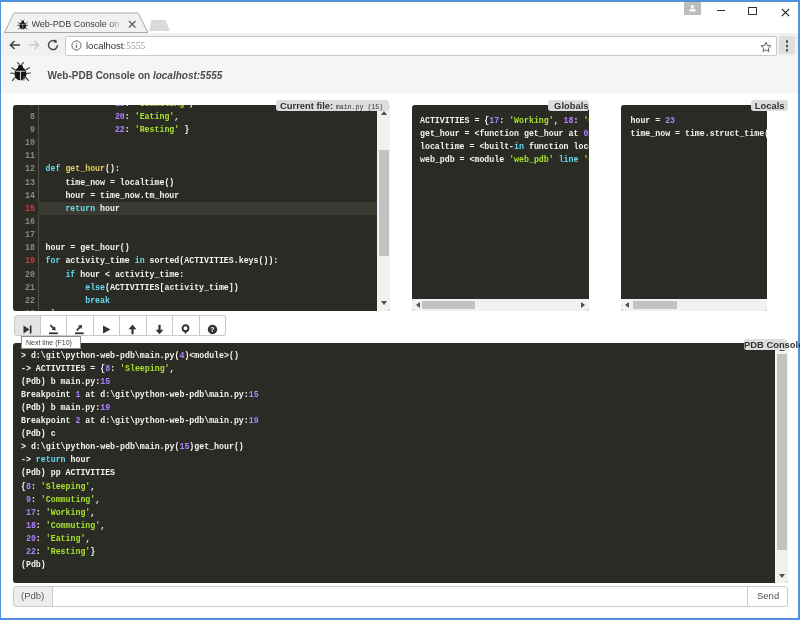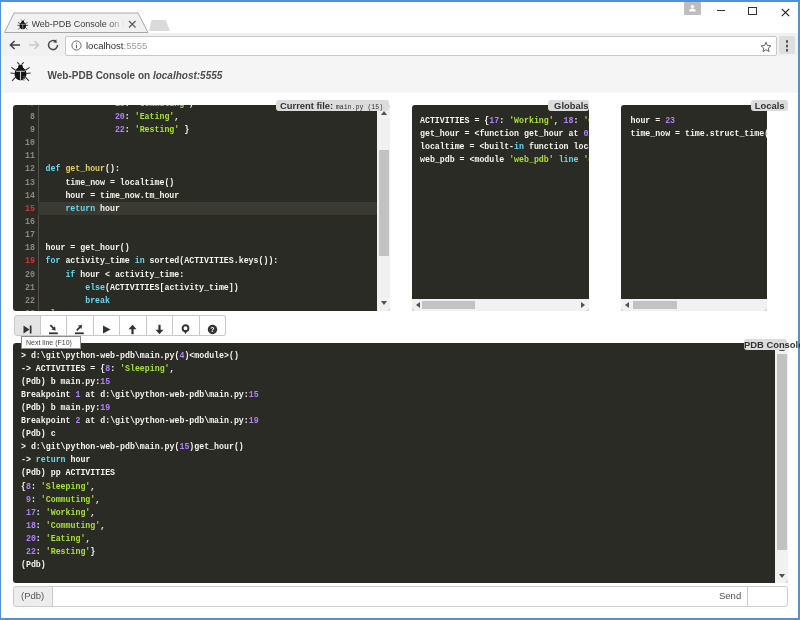--- a/index.html
+++ b/index.html
@@ -67,21 +67,21 @@
   <svg class="abs" style="left:46px;top:6.2px;" width="12" height="12" viewBox="0 0 12 12">
     <path d="M10.5 6 a4.5 4.5 0 1 1 -1.6 -3.4" stroke="#474747" stroke-width="1.5" fill="none"></path>
     <polygon points="9.2,0.2 9.8,4 6.2,3.2" fill="#474747"></polygon>
   </svg>
 
   <div class="abs" style="left:63.5px;top:3px;width:710px;height:18px;background:#fff;border:1px solid #c9c9c9;border-radius:2px;"></div>
   <svg class="abs" style="left:69.5px;top:7px;" width="11" height="11" viewBox="0 0 11 11">
     <circle cx="5.5" cy="5.5" r="4.6" stroke="#676767" stroke-width="1" fill="none"></circle>
     <path d="M5.5 4.7 V8.2 M5.5 2.8 V3.8" stroke="#676767" stroke-width="1.1"></path>
   </svg>
-  <div class="abs" style="left:85px;top:7.2px;font-size:9.5px;color:#2e2e2e;">localhost<span style="color:#9d9d9d;">:5555</span></div>
+  <div class="abs" style="left:85px;top:7.2px;font-size:9.5px;color:#2e2e2e;">localhost<span style="color:#9d9d9d;font-family:Liberation Serif, serif;">:5555</span></div>
   <svg class="abs" style="left:758.5px;top:8.6px;" width="12" height="12" viewBox="0 0 24 24">
     <path d="M12 2.6 L14.9 9 L21.8 9.7 L16.6 14.3 L18.1 21.1 L12 17.6 L5.9 21.1 L7.4 14.3 L2.2 9.7 L9.1 9 Z" fill="none" stroke="#4f4f4f" stroke-width="1.8"></path>
   </svg>
   <div class="abs" style="left:777.5px;top:3.5px;width:16px;height:18px;background:#dedede;border-radius:2px;"></div>
   <div class="abs" style="left:784.7px;top:7.9px;width:2.2px;height:2.2px;border-radius:50%;background:#4c4c4c;box-shadow:0 4.4px 0 #4c4c4c,0 8.8px 0 #4c4c4c;"></div>
 </div>
 
 <div class="abs" style="left:1px;top:56.3px;width:797px;height:36.5px;background:#f5f5f5;"></div>
 <svg class="abs" style="left:10px;top:61px;" width="21" height="22" viewBox="0 0 17 17.5">
   <g stroke="#2e2e2e" stroke-width="0.85" fill="none">
@@ -253,13 +253,13 @@
   <div class="sbthumb" style="left:763.5px;top:11px;width:10px;height:196px;"></div>
 </div>
 <div class="chip" style="left:744px;top:338.7px;width:43px;height:11.5px;text-align:center;">
     <span style="position:absolute;left:0;right:0;top:0.8px;">PDB Console</span>
   </div>
 
 <div class="abs" style="left:13px;top:585.5px;width:40px;height:21px;background:#ededed;border:1px solid #ccc;border-radius:3px 0 0 3px;box-sizing:border-box;"></div>
 <div class="abs" style="left:21px;top:590px;font-size:9.5px;color:#555;">(Pdb)</div>
 <div class="abs" style="left:52px;top:585.5px;width:696px;height:21px;background:#fff;border:1px solid #ccc;box-sizing:border-box;"></div>
 <div class="abs" style="left:747px;top:585.5px;width:41px;height:21px;background:#fff;border:1px solid #ccc;border-radius:0 3px 3px 0;box-sizing:border-box;"></div>
-<div class="abs" style="left:719px;top:590px;font-size:9.5px;color:#4f4f4f;">Send</div>
+<div class="abs" style="left:757px;top:590px;font-size:9.5px;color:#4f4f4f;">Send</div>
 
 </body></html>

